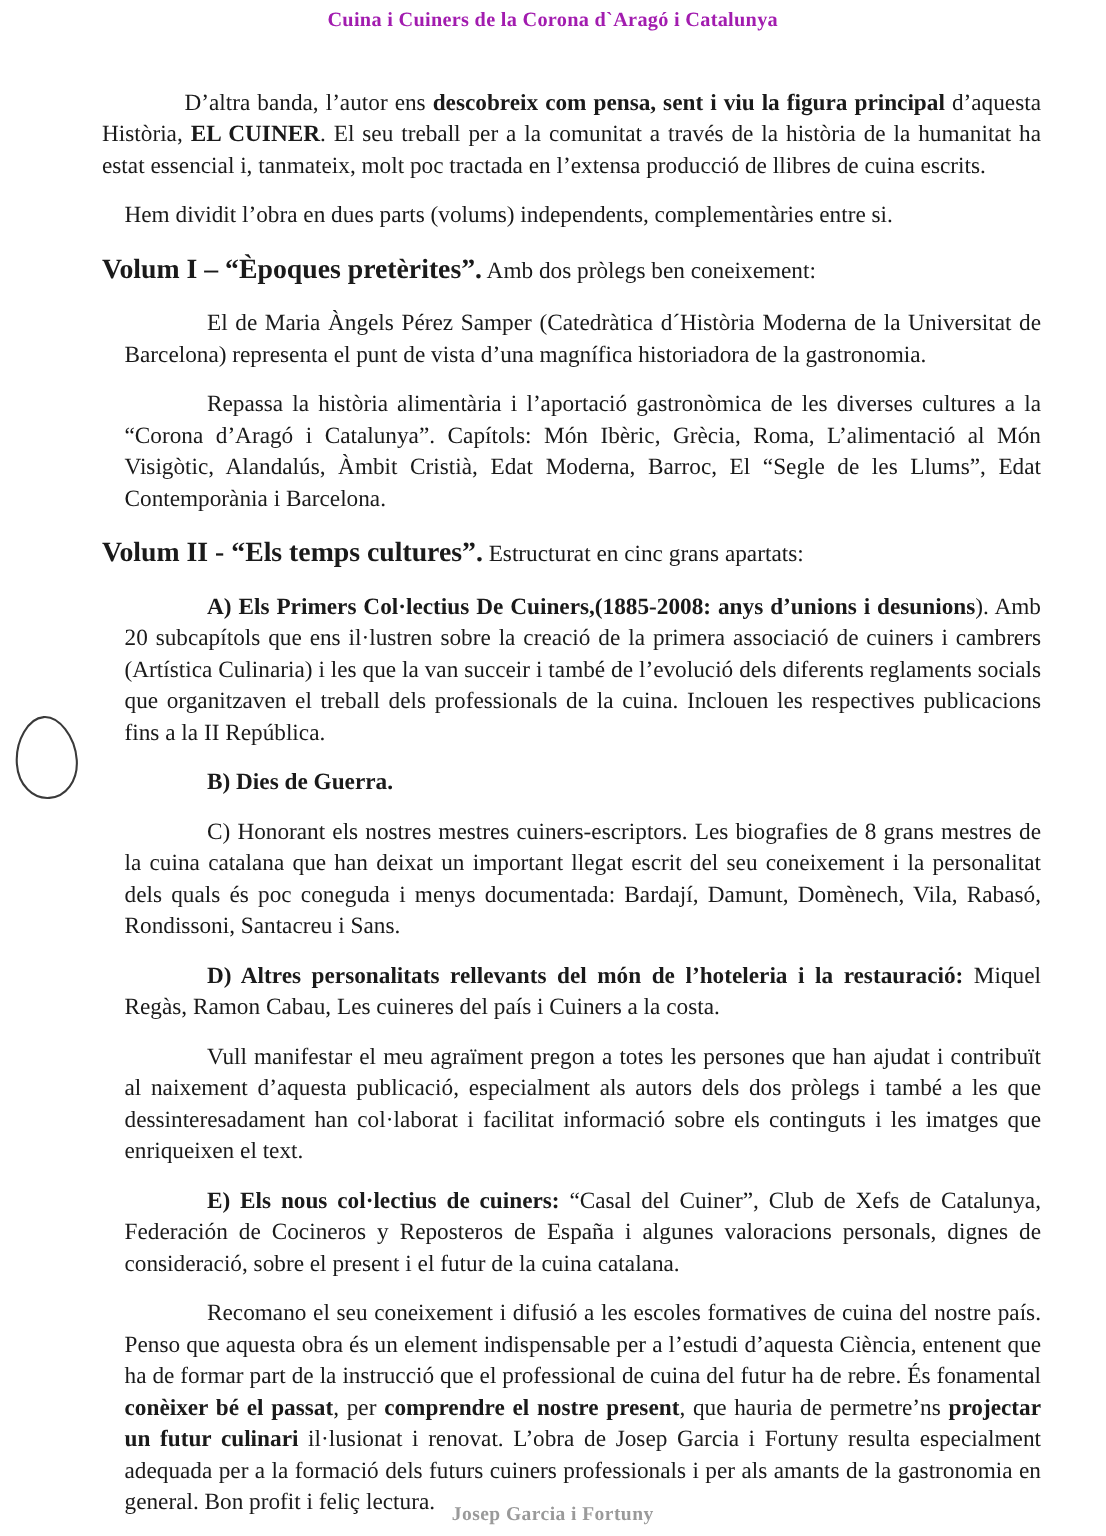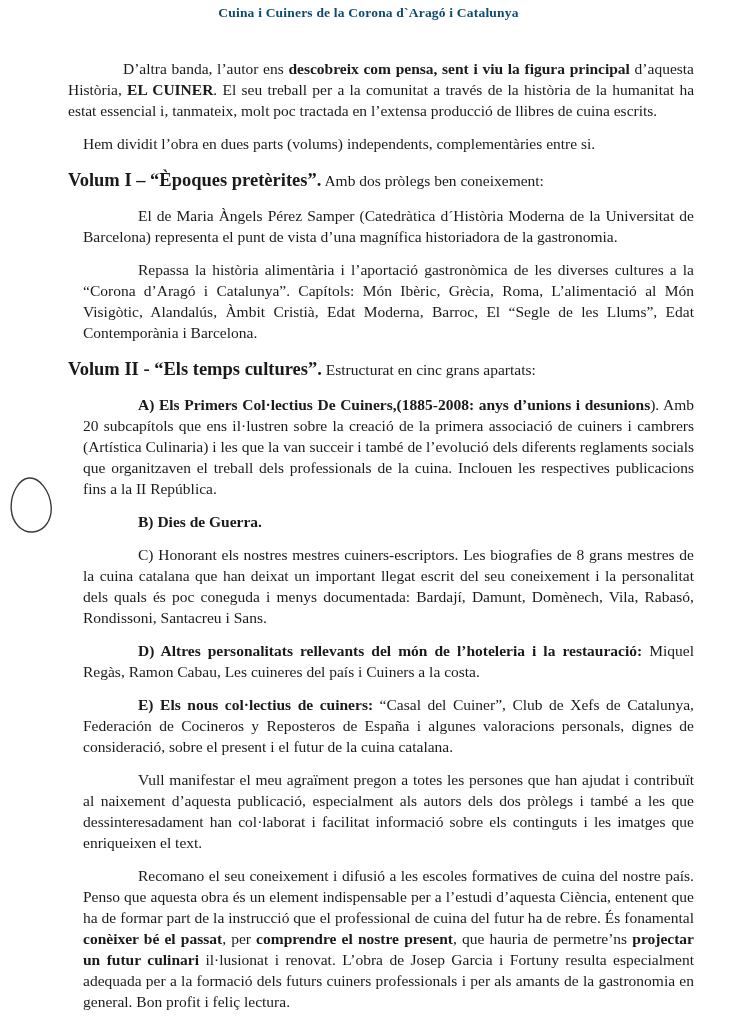--- a/index.html
+++ b/index.html
@@ -19,21 +19,21 @@
     box-sizing: border-box;
   }
   .running-header {
     position: absolute;
     top: 5px;
     left: 0;
     width: 100%;
     text-align: center;
     font-size: 13.5px;
     font-weight: bold;
-    color: #0c4a6e;
+    color: #a21caf;
     letter-spacing: 0.2px;
   }
   .body-text {
     position: absolute;
     top: 30px;
     left: 68px;
     width: 626px;
   }
   .para {
     margin: 0;
@@ -103,22 +103,23 @@
     <p class="para heading"><span style="font-weight: bold;">Volum II - “Els temps cultures”.</span><span> Estructurat en cinc grans apartats:</span></p>
 
     <p class="para indent gap"><span style="font-weight: bold;">A) Els Primers Col·lectius De Cuiners,(1885-2008: anys d’unions i desunions</span><span>). Amb 20 subcapítols que ens il·lustren sobre la creació de la primera associació de cuiners i cambrers (Artística Culinaria) i les que la van succeir i també de l’evolució dels diferents reglaments socials que organitzaven el treball dels professionals de la cuina. Inclouen les respectives publicacions fins a la II República.</span></p>
 
     <p class="para indent gap"><span style="font-weight: bold;">B) Dies de Guerra.</span></p>
 
     <p class="para indent gap"><span style="font-weight: normal;">C) Honorant els nostres mestres cuiners-escriptors.</span><span> Les biografies de 8 grans mestres de la cuina catalana que han deixat un important llegat escrit del seu coneixement i la personalitat dels quals és poc coneguda i menys documentada: Bardají, Damunt, Domènech, Vila, Rabasó, Rondissoni, Santacreu i Sans.</span></p>
 
     <p class="para indent gap"><span style="font-weight: bold;">D) Altres personalitats rellevants del món de l’hoteleria i la restauració:</span><span> Miquel Regàs, Ramon Cabau, Les cuineres del país i Cuiners a la costa.</span></p>
 
+    <p class="para indent gap"><span>Vull manifestar el meu agraïment pregon a totes les persones que han ajudat i contribuït al naixement d’aquesta publicació, especialment als autors dels dos pròlegs i també a les que dessinteresadament han col·laborat i facilitat informació sobre els continguts i les imatges que enriqueixen el text.</span></p>
+
     <p class="para indent gap"><span style="font-weight: bold;">E) Els nous col·lectius de cuiners:</span><span> “Casal del Cuiner”, Club de Xefs de Catalunya, Federación de Cocineros y Reposteros de España i algunes valoracions personals, dignes de consideració, sobre el present i el futur de la cuina catalana.</span></p>
-
-    <p class="para indent gap"><span>Vull manifestar el meu agraïment pregon a totes les persones que han ajudat i contribuït al naixement d’aquesta publicació, especialment als autors dels dos pròlegs i també a les que dessinteresadament han col·laborat i facilitat informació sobre els continguts i les imatges que enriqueixen el text.</span></p>
 
     <p class="para indent gap"><span>Recomano el seu coneixement i difusió a les escoles formatives de cuina del nostre país. Penso que aquesta obra és un element indispensable per a l’estudi d’aquesta Ciència, entenent que ha de formar part de la instrucció que el professional de cuina del futur ha de rebre. És fonamental </span><span style="font-weight: bold;">conèixer bé el passat</span><span>, per </span><span style="font-weight: bold;">comprendre el nostre present</span><span>, que hauria de permetre’ns </span><span style="font-weight: bold;">projectar un futur culinari</span><span> il·lusionat i renovat. L’obra de Josep Garcia i Fortuny resulta especialment adequada per a la formació dels futurs cuiners professionals i per als amants de la gastronomia en general. Bon profit i feliç lectura.</span></p>
 
   </main>
 
+  <div class="running-footer">Josep Garcia i Fortuny</div>
 
 </div>
 
 </body></html>

